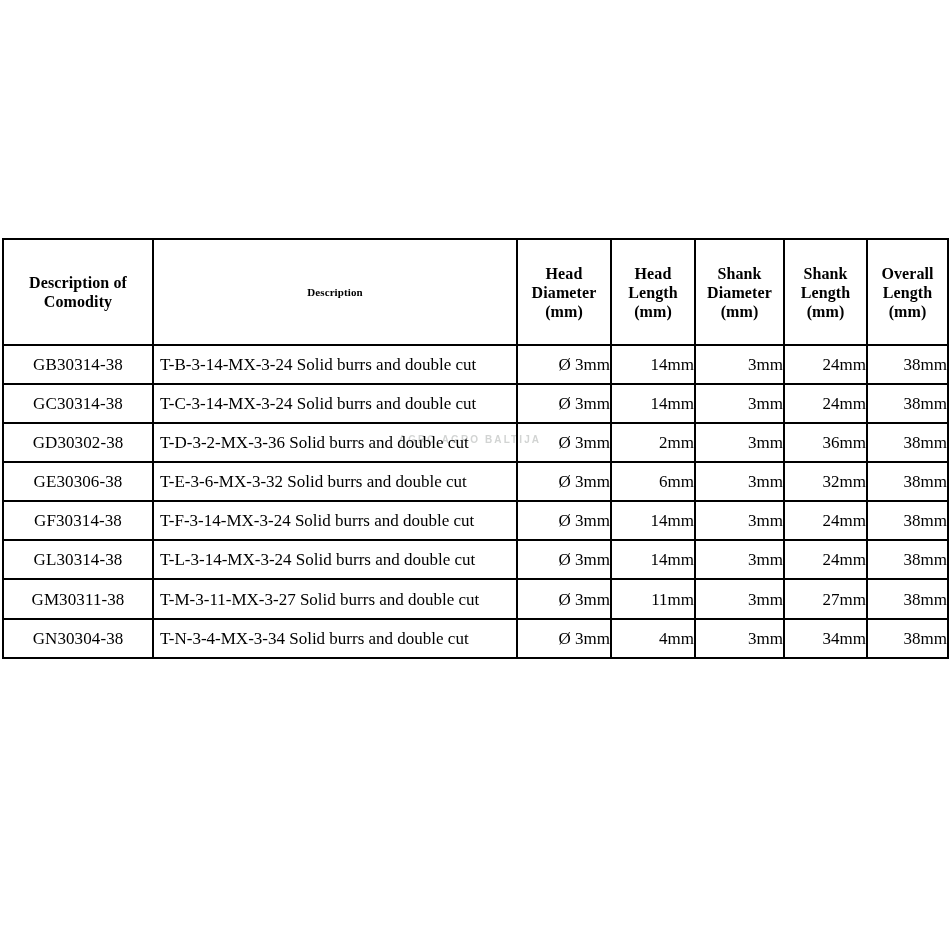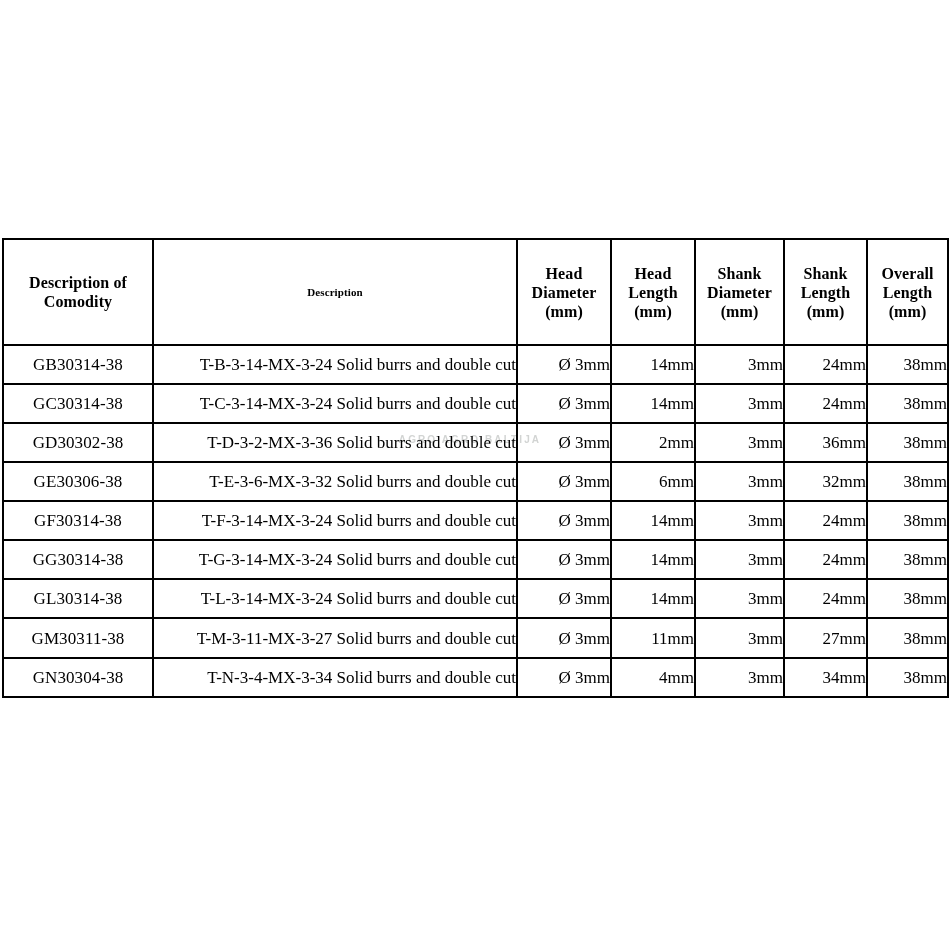--- a/index.html
+++ b/index.html
@@ -100,21 +100,21 @@
     font-size: 17px;
     line-height: 21px;
     height: 37px;
     overflow: hidden;
   }
   table.spec td.code {
     text-align: center;
     letter-spacing: 0.1px;
   }
   table.spec td.desc {
-    text-align: right;
+    text-align: left;
     padding-left: 6px;
     white-space: nowrap;
   }
   table.spec td.desc.wrap {
     white-space: normal;
     line-height: 22px;
     padding-top: 1px;
   }
   table.spec td.num {
     text-align: right;
@@ -293,43 +293,20 @@
           </td>
           <td class="num">
             <span class="cellbox">24mm</span>
           </td>
           <td class="num">
             <span class="cellbox">38mm</span>
           </td>
         </tr>
         <tr>
           <td class="code">
-            <span class="cellbox">GG30314-38</span>
-          </td>
-          <td class="desc">
-            <span class="cellbox">T-G-3-14-MX-3-24 Solid burrs and double cut</span>
-          </td>
-          <td class="num">
-            <span class="cellbox">Ø 3mm</span>
-          </td>
-          <td class="num">
-            <span class="cellbox">14mm</span>
-          </td>
-          <td class="num">
-            <span class="cellbox">3mm</span>
-          </td>
-          <td class="num">
-            <span class="cellbox">24mm</span>
-          </td>
-          <td class="num">
-            <span class="cellbox">38mm</span>
-          </td>
-        </tr>
-        <tr>
-          <td class="code">
             <span class="cellbox">GL30314-38</span>
           </td>
           <td class="desc">
             <span class="cellbox">T-L-3-14-MX-3-24 Solid burrs and double cut</span>
           </td>
           <td class="num">
             <span class="cellbox">Ø 3mm</span>
           </td>
           <td class="num">
             <span class="cellbox">14mm</span>

